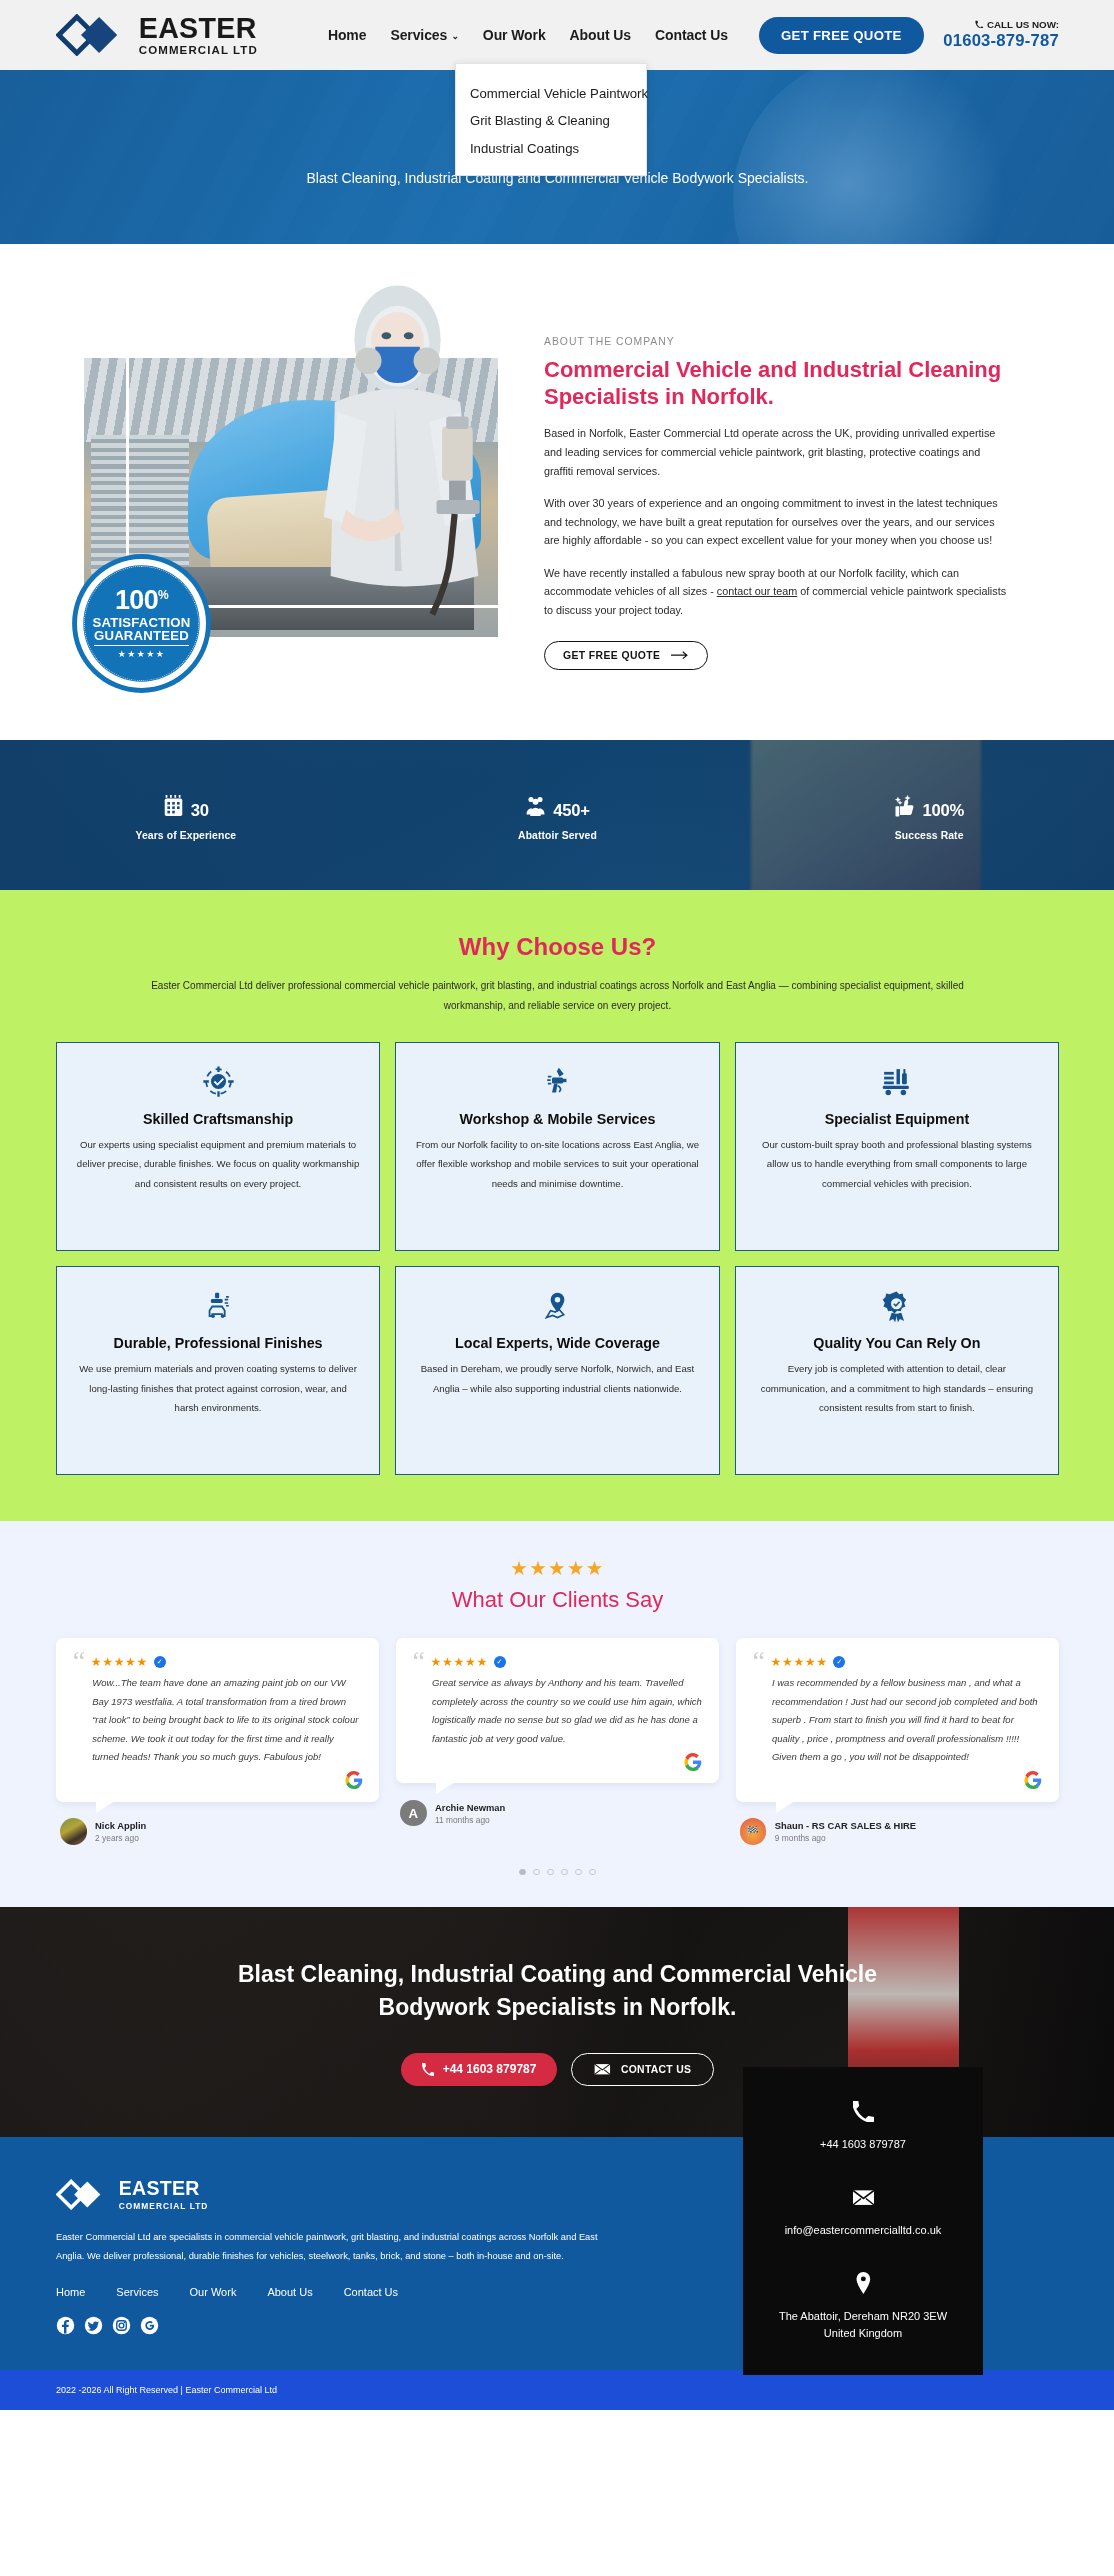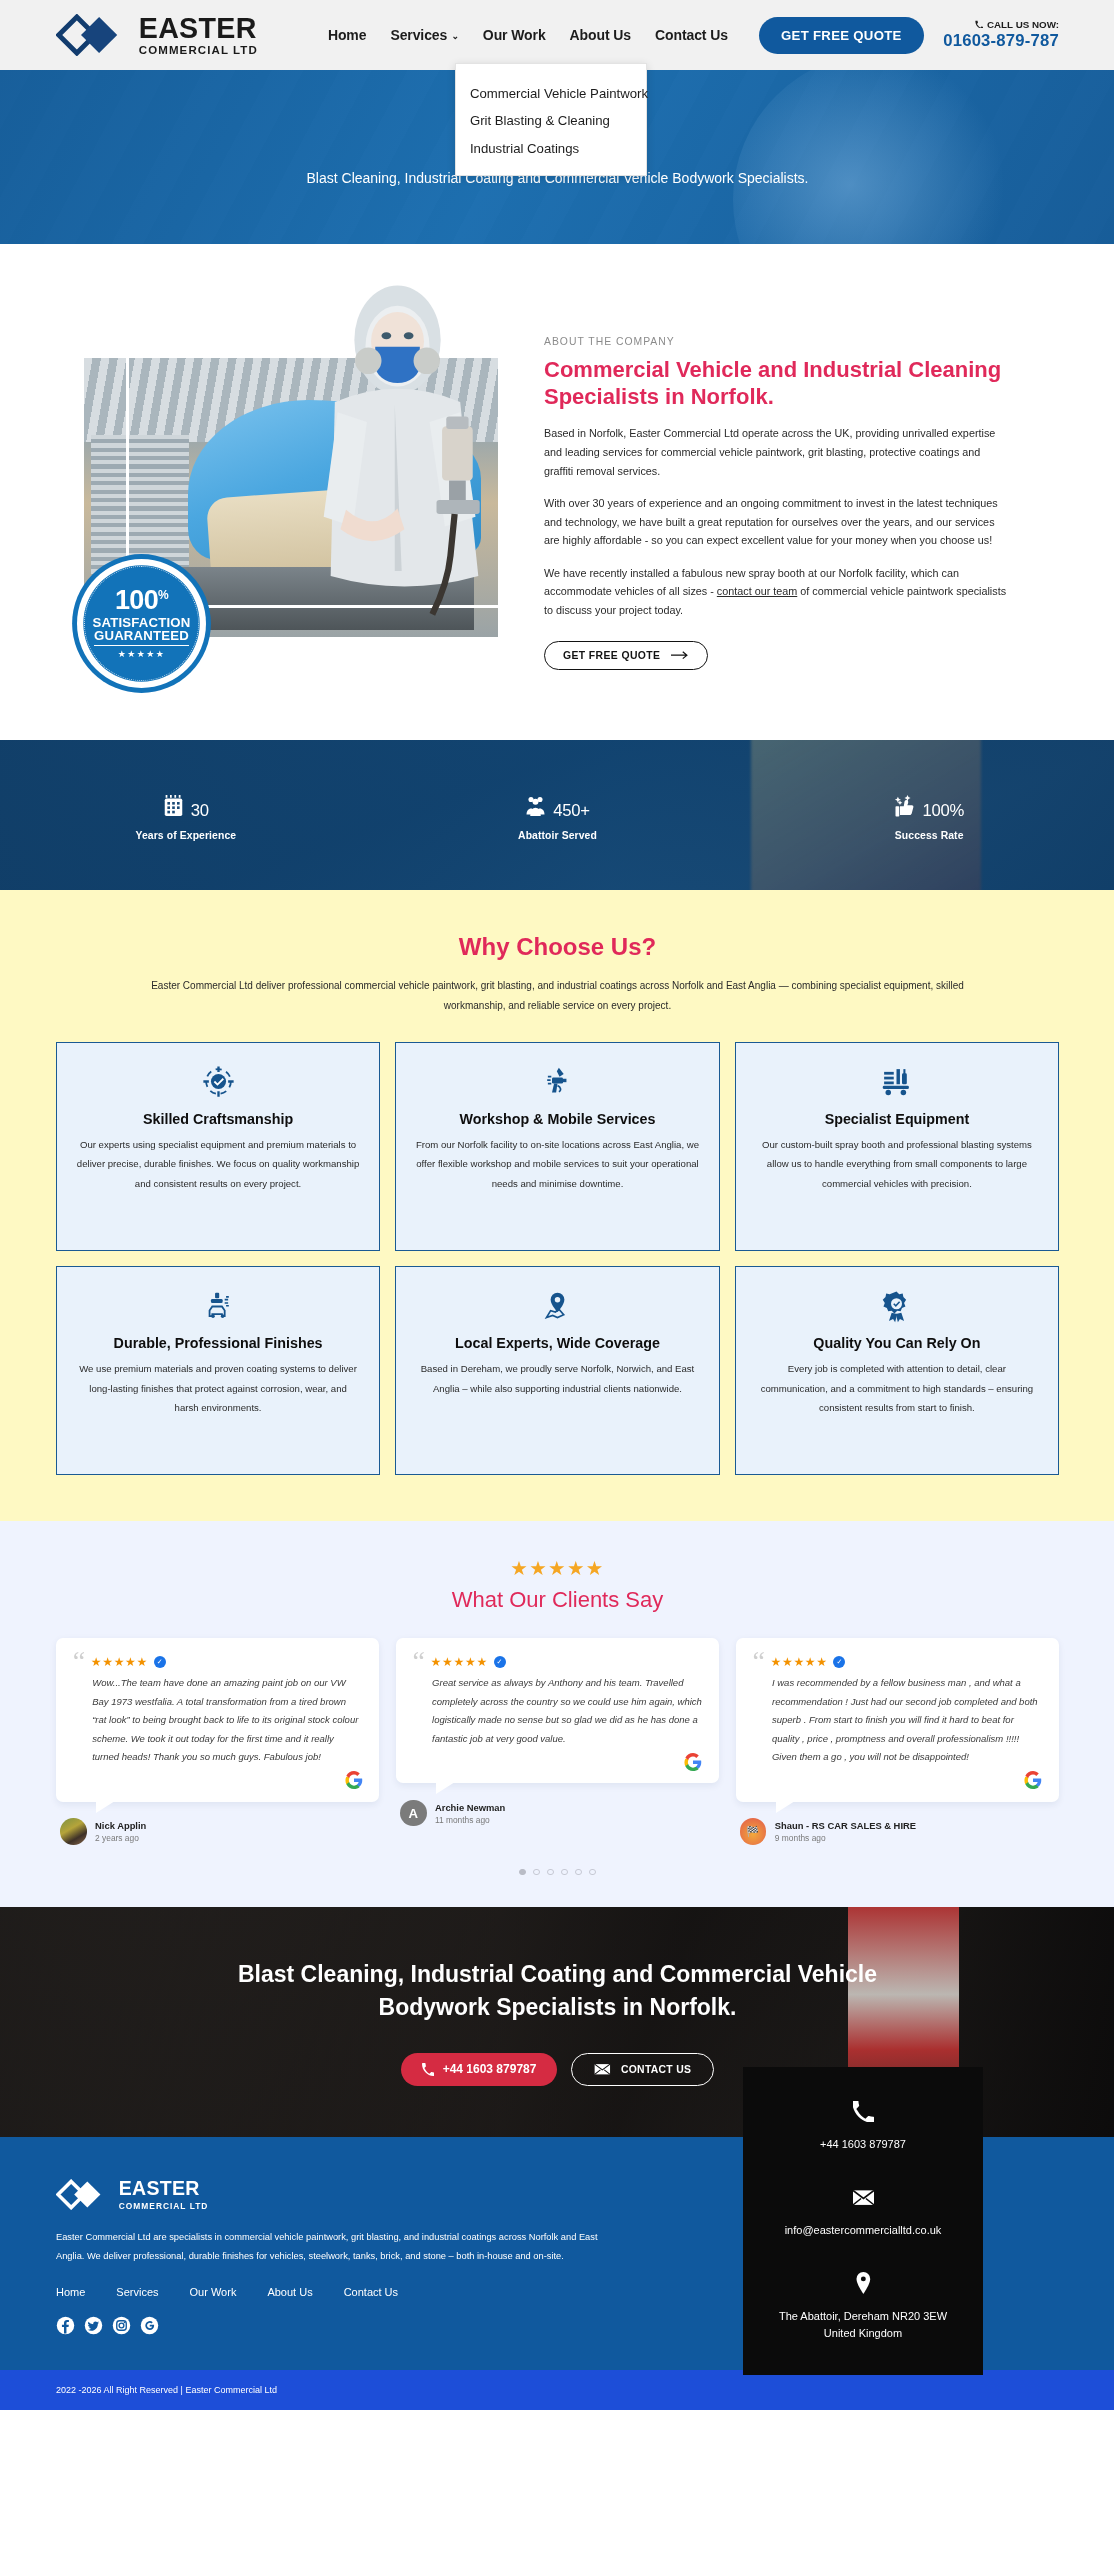--- a/index.html
+++ b/index.html
@@ -130,26 +130,26 @@
     background:
       linear-gradient(90deg, rgba(16,62,104,.94) 0%, rgba(17,68,113,.86) 55%, rgba(16,62,104,.92) 100%),
       linear-gradient(160deg,#24557f 0%, #14406b 40%, #3c6d96 75%, #1b4a76 100%);
   }
   .stats-bg:after{content:"";position:absolute;right:12%;top:-5%;width:230px;height:167px;
     background:linear-gradient(150deg,rgba(186,175,120,.45),rgba(130,60,50,.35));filter:blur(1.4px);opacity:.7;}
   .stats-row { position:relative; display:flex; width:100%; }
   .stat { flex:1; text-align:center; color:#fff; }
   .stat-top { display:flex; align-items:center; justify-content:center; gap:7px; }
   .stat-icon { width:21px; height:25px; }
-  .stat-num { font-size:32px; font-weight:400; letter-spacing:-0.3px; line-height:1;text-align:right; }
+  .stat-num { font-size:32px; font-weight:700; letter-spacing:-0.3px; line-height:1;text-align:right; }
   .stat-num span { font-size:16.7px; }
   .stat-label { font-size:10.4px; font-weight:700; margin-top:8.4px; letter-spacing:0.1px;}
 
   
-  .why { padding:43px 56px 46px 56px; background:#fef9c3; }
+  .why { padding:43px 56px 46px 56px; background:#bef264; }
   .why h2 { text-align:center; font-size:24px; font-weight:800; color:#e0295a; }
   .why-sub { text-align:center; font-size:10px; color:#2a2a2a; line-height:1.95; margin:15.3px auto 0; max-width:836px; }
   .why-grid { display:grid; grid-template-columns:repeat(3,1fr); gap:15.3px; margin-top:26.5px; }
   .why-card {
     background:#e9f2fb; border:1.4px solid #1a5a93; padding:21px 19.5px 19.5px 19.5px;
     text-align:center; min-height:209px;
   }
   .why-icon { height:36px; display:flex; align-items:center; justify-content:center; margin-bottom:11px; }
   .why-title { font-size:14.3px; font-weight:800; color:#0e0e0e; margin-bottom:8.4px; }
   .why-text { font-size:9.6px; color:#2b2b2b; line-height:2.0; }

